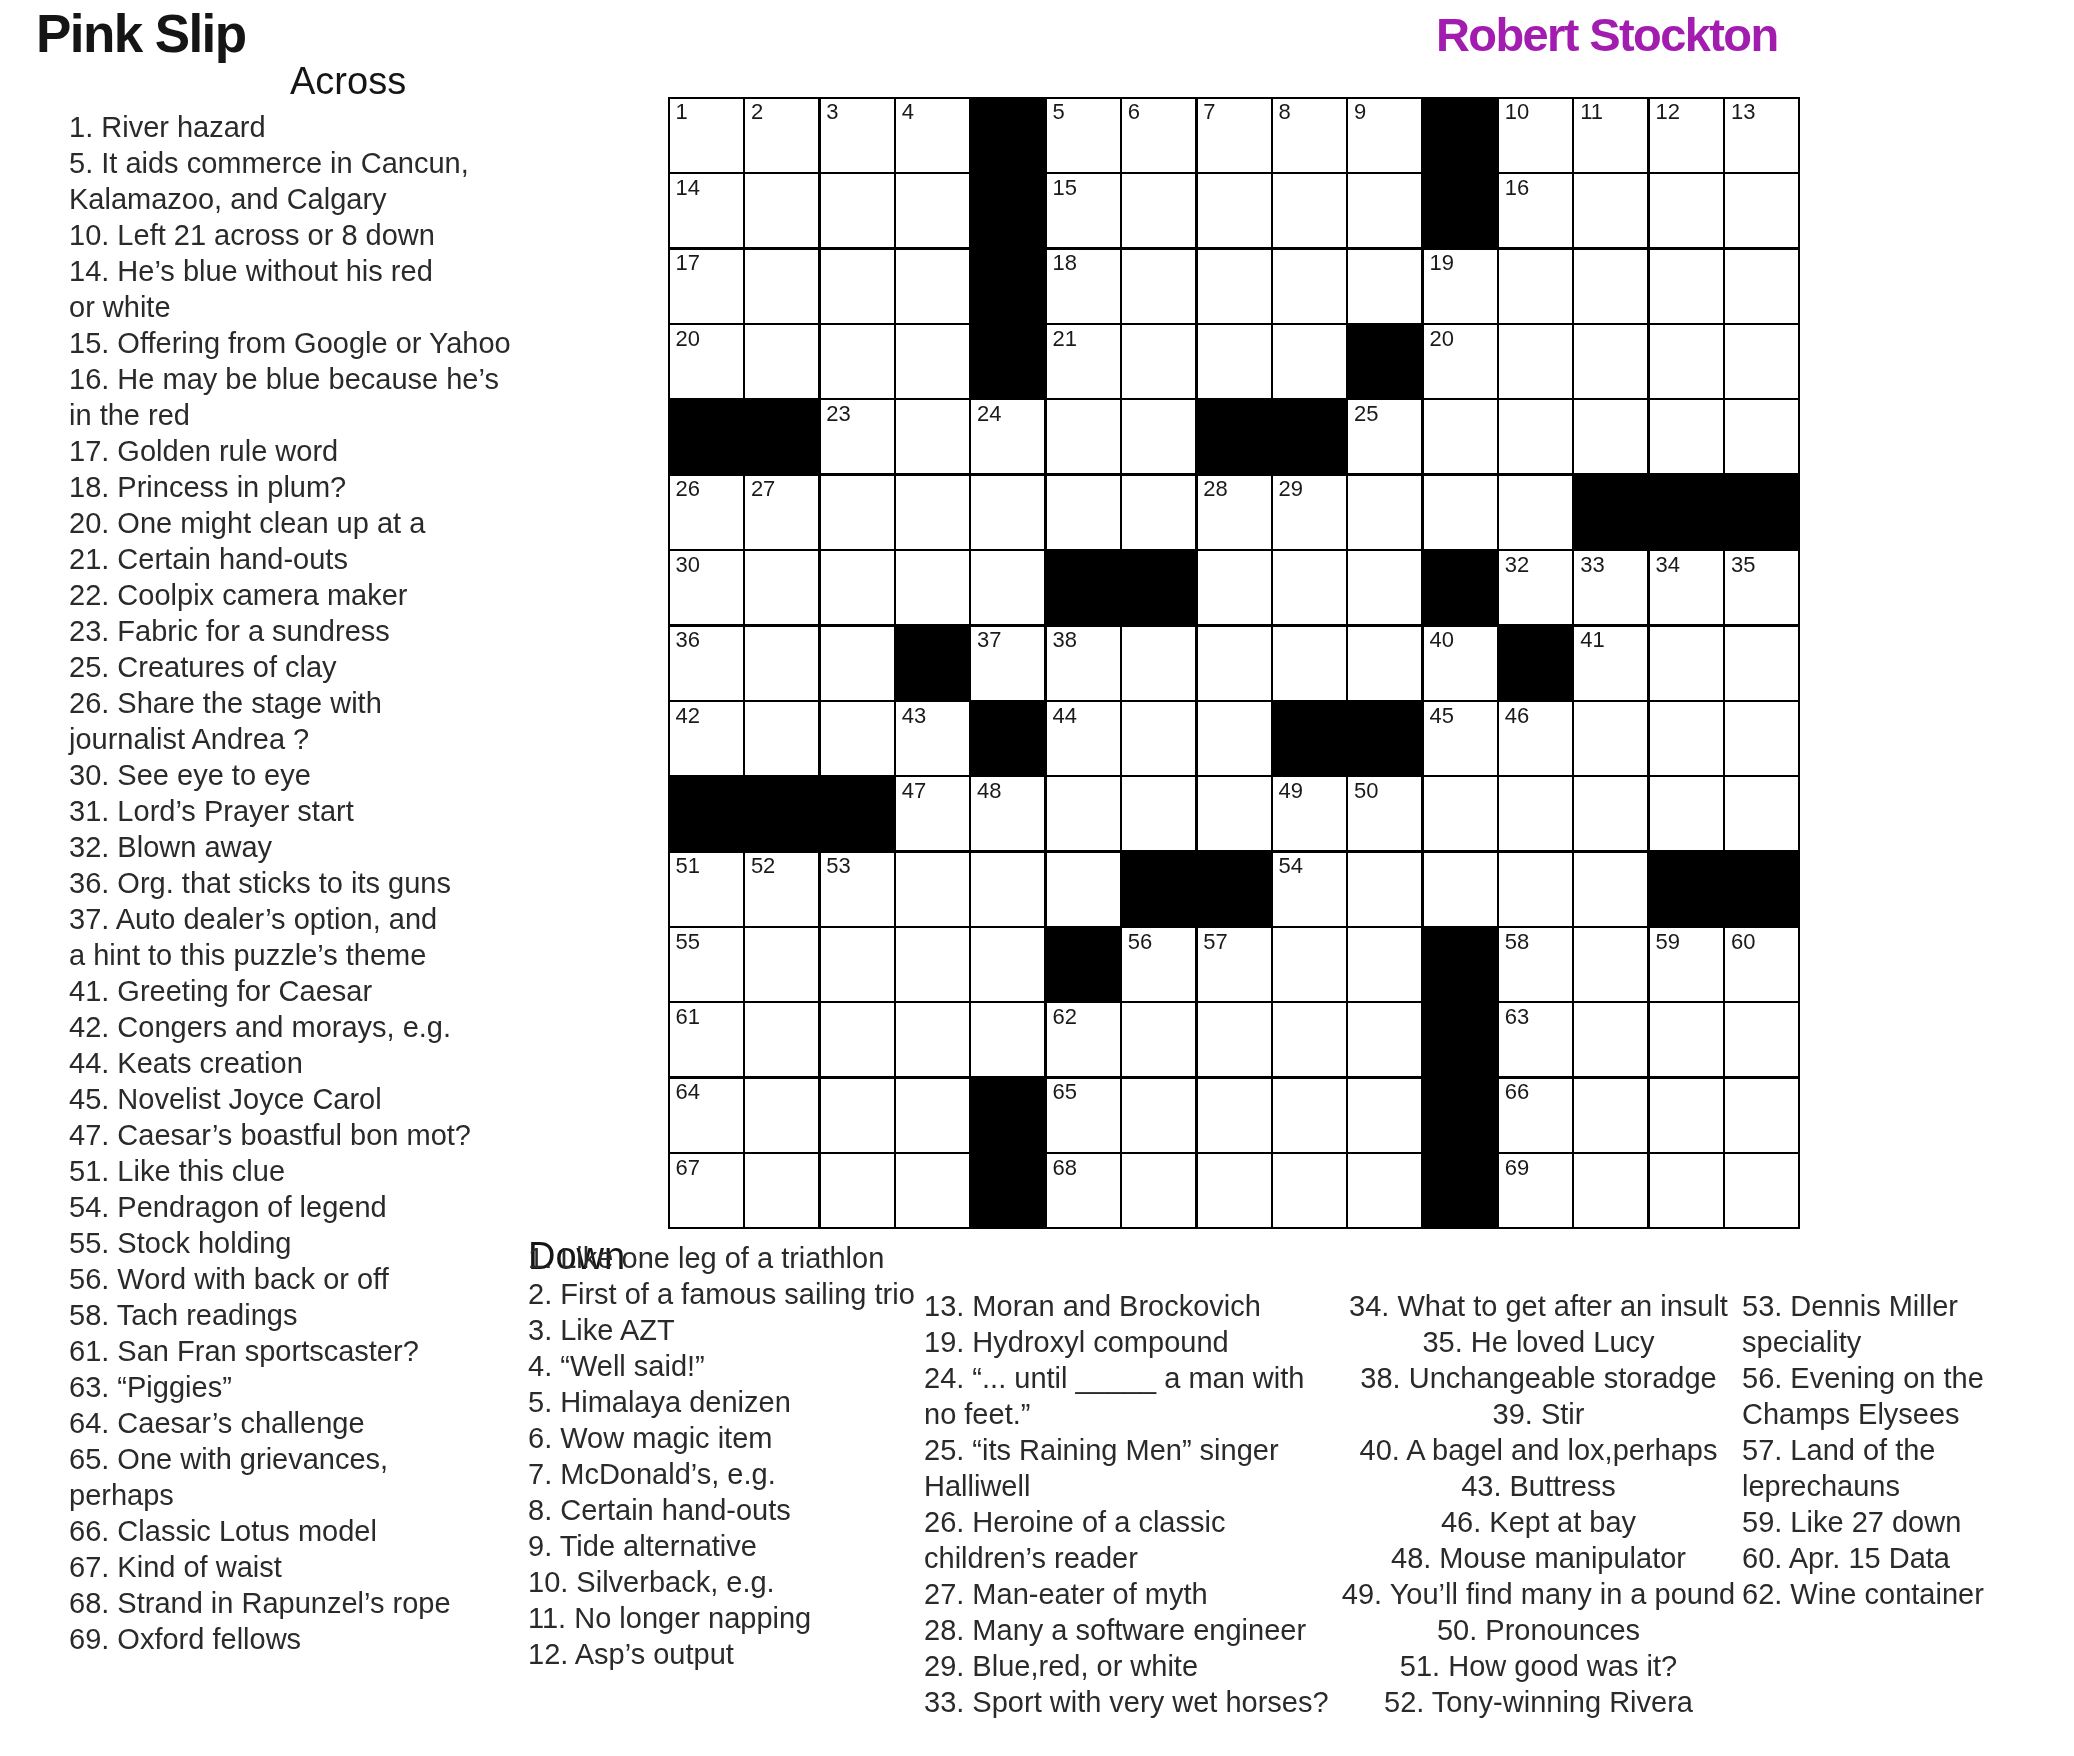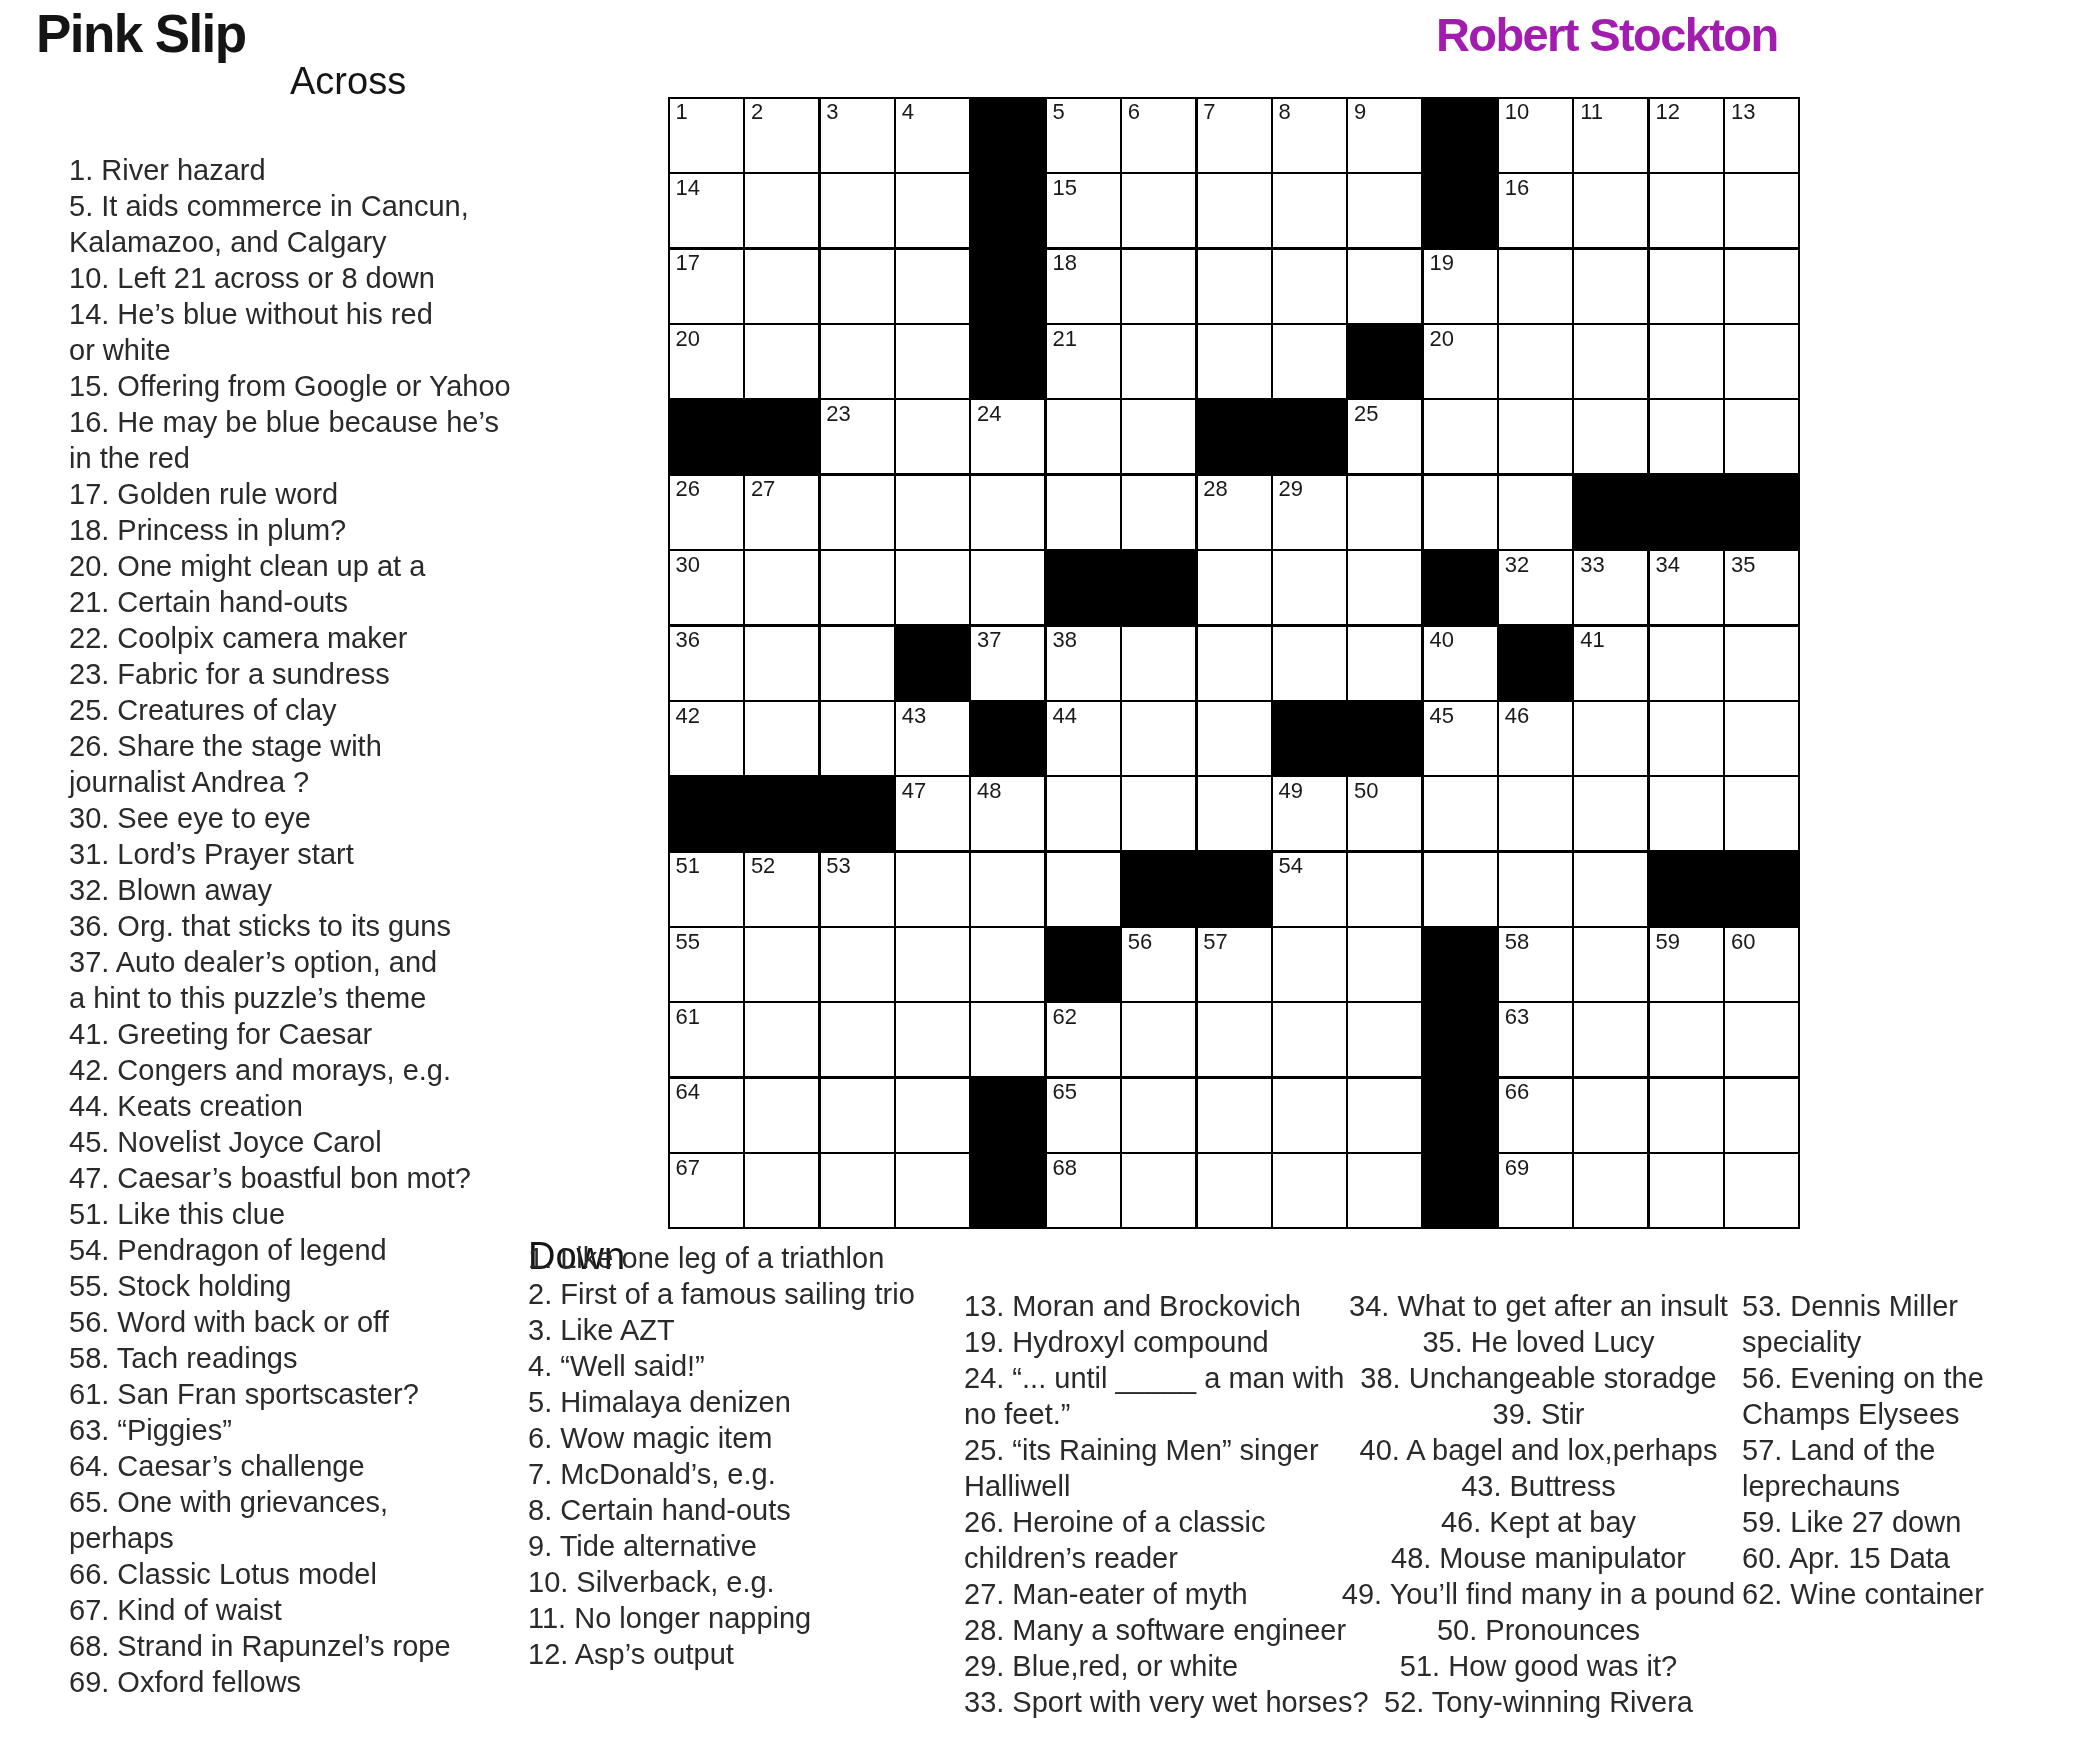--- a/index.html
+++ b/index.html
@@ -25,23 +25,23 @@
     font-size:38px; font-weight:400; color:#151515;
     white-space:nowrap;
   }
   .across-header { left:290px; top:60px; }
   .down-header  { left:528px; top:1235px; }
 
   .clue-list {
     position:absolute;
     font-size:29px; line-height:36px; color:#2a2a2a;
   }
-  .across-list { left:69px; top:109px; width:519px;margin-top:43px; }
+  .across-list { left:69px; top:109px; width:519px; }
   .down-col-0 { left:528px;  top:1240px; width:399px; }
-  .down-col-1 { left:924px; top:1288px; width:412px;margin-left:40px; }
+  .down-col-1 { left:924px; top:1288px; width:412px; }
   .down-col-2 { left:1337px; top:1288px; width:403px;text-align:center; }
   .down-col-3 { left:1742px; top:1288px; width:328px; }
   .clue-line { white-space:nowrap; }
 
   .grid {
     position:absolute; left:668px; top:97px;
     display:grid;
     grid-template-columns:repeat(15, 73px);
     grid-auto-rows:73px;
     gap:2.4px; padding:0.8px;

